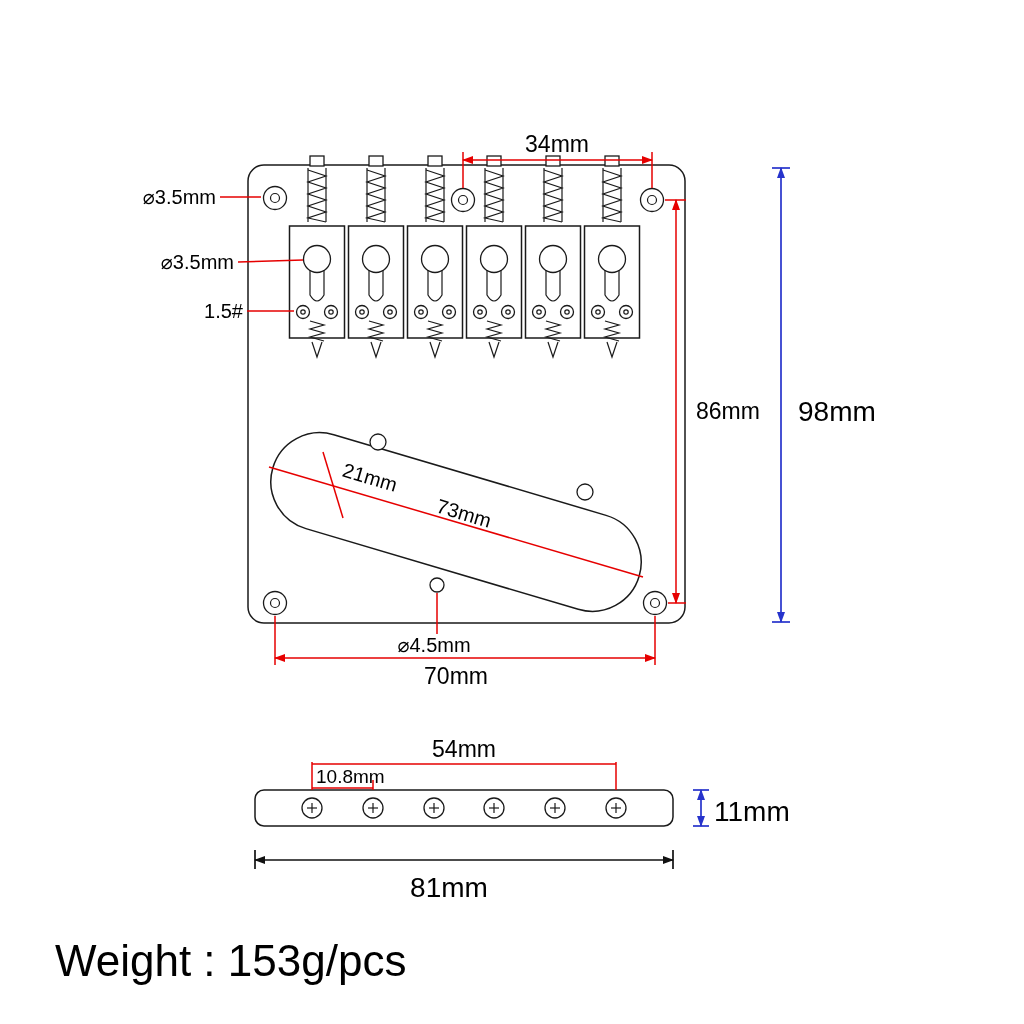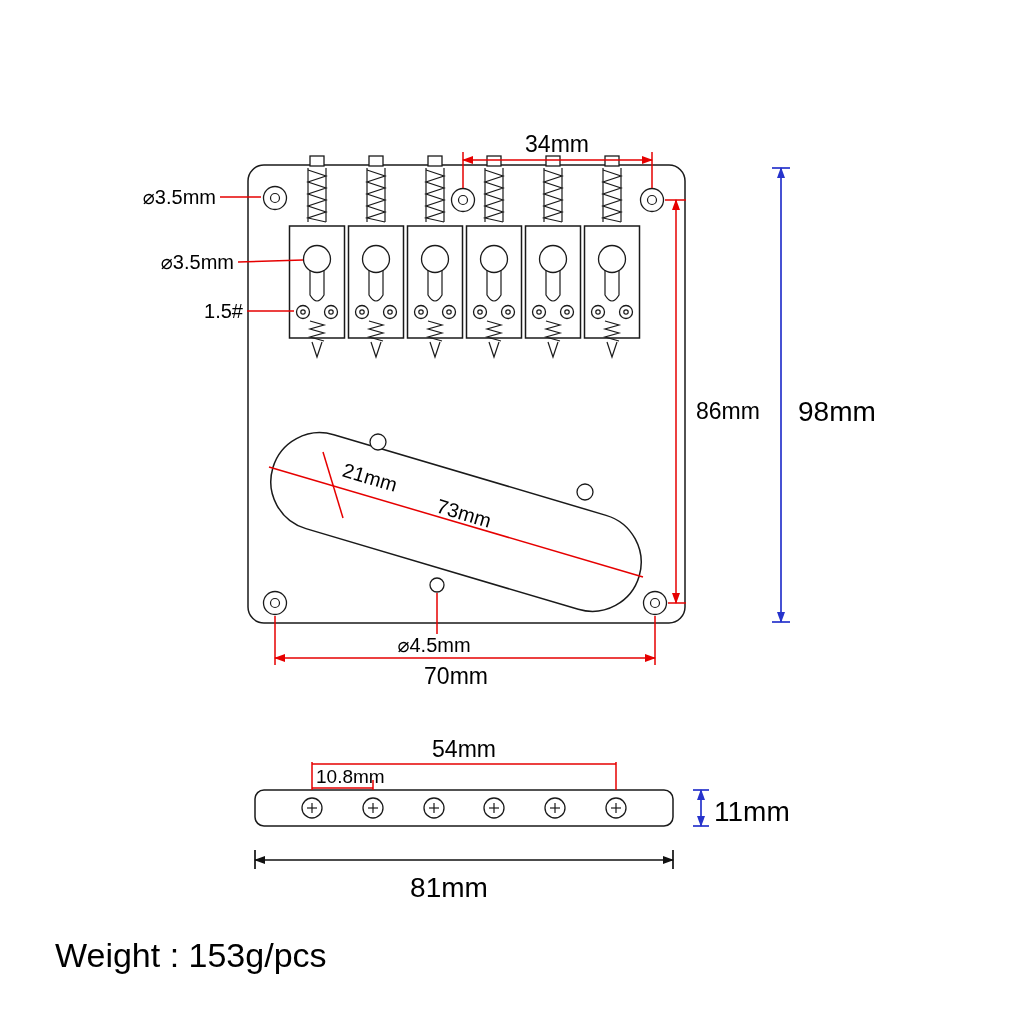--- a/index.html
+++ b/index.html
@@ -17,21 +17,21 @@
   .partline{stroke:var(--ink);stroke-width:1.2;fill:none;}
   .dim-red{stroke:var(--dim-red);stroke-width:1.5;fill:none;}
   .dim-blue{stroke:var(--dim-blue);stroke-width:1.7;fill:none;}
   .dim-black{stroke:#111;stroke-width:1.7;fill:none;}
   .fill-red{fill:var(--dim-red);}
   .fill-blue{fill:var(--dim-blue);}
   .fill-black{fill:#111;}
   .lbl{font-size:20px;}
   .lbl-md{font-size:23px;}
   .lbl-lg{font-size:28px;}
-  .weight-text{position:absolute;left:55px;top:936px;font-size:34px;color:#000;
+  .weight-text{position:absolute;left:55px;top:936px;font-size:44px;color:#000;
                font-family:"Liberation Sans","DejaVu Sans",sans-serif;}
 </style>
 </head>
 <body>
 
 <div class="stage">
 
 <svg width="1024" height="1024" viewBox="0 0 1024 1024">
   <defs>
     <marker id="mRE" markerWidth="11" markerHeight="8" refX="10" refY="4" orient="auto" markerUnits="userSpaceOnUse">

